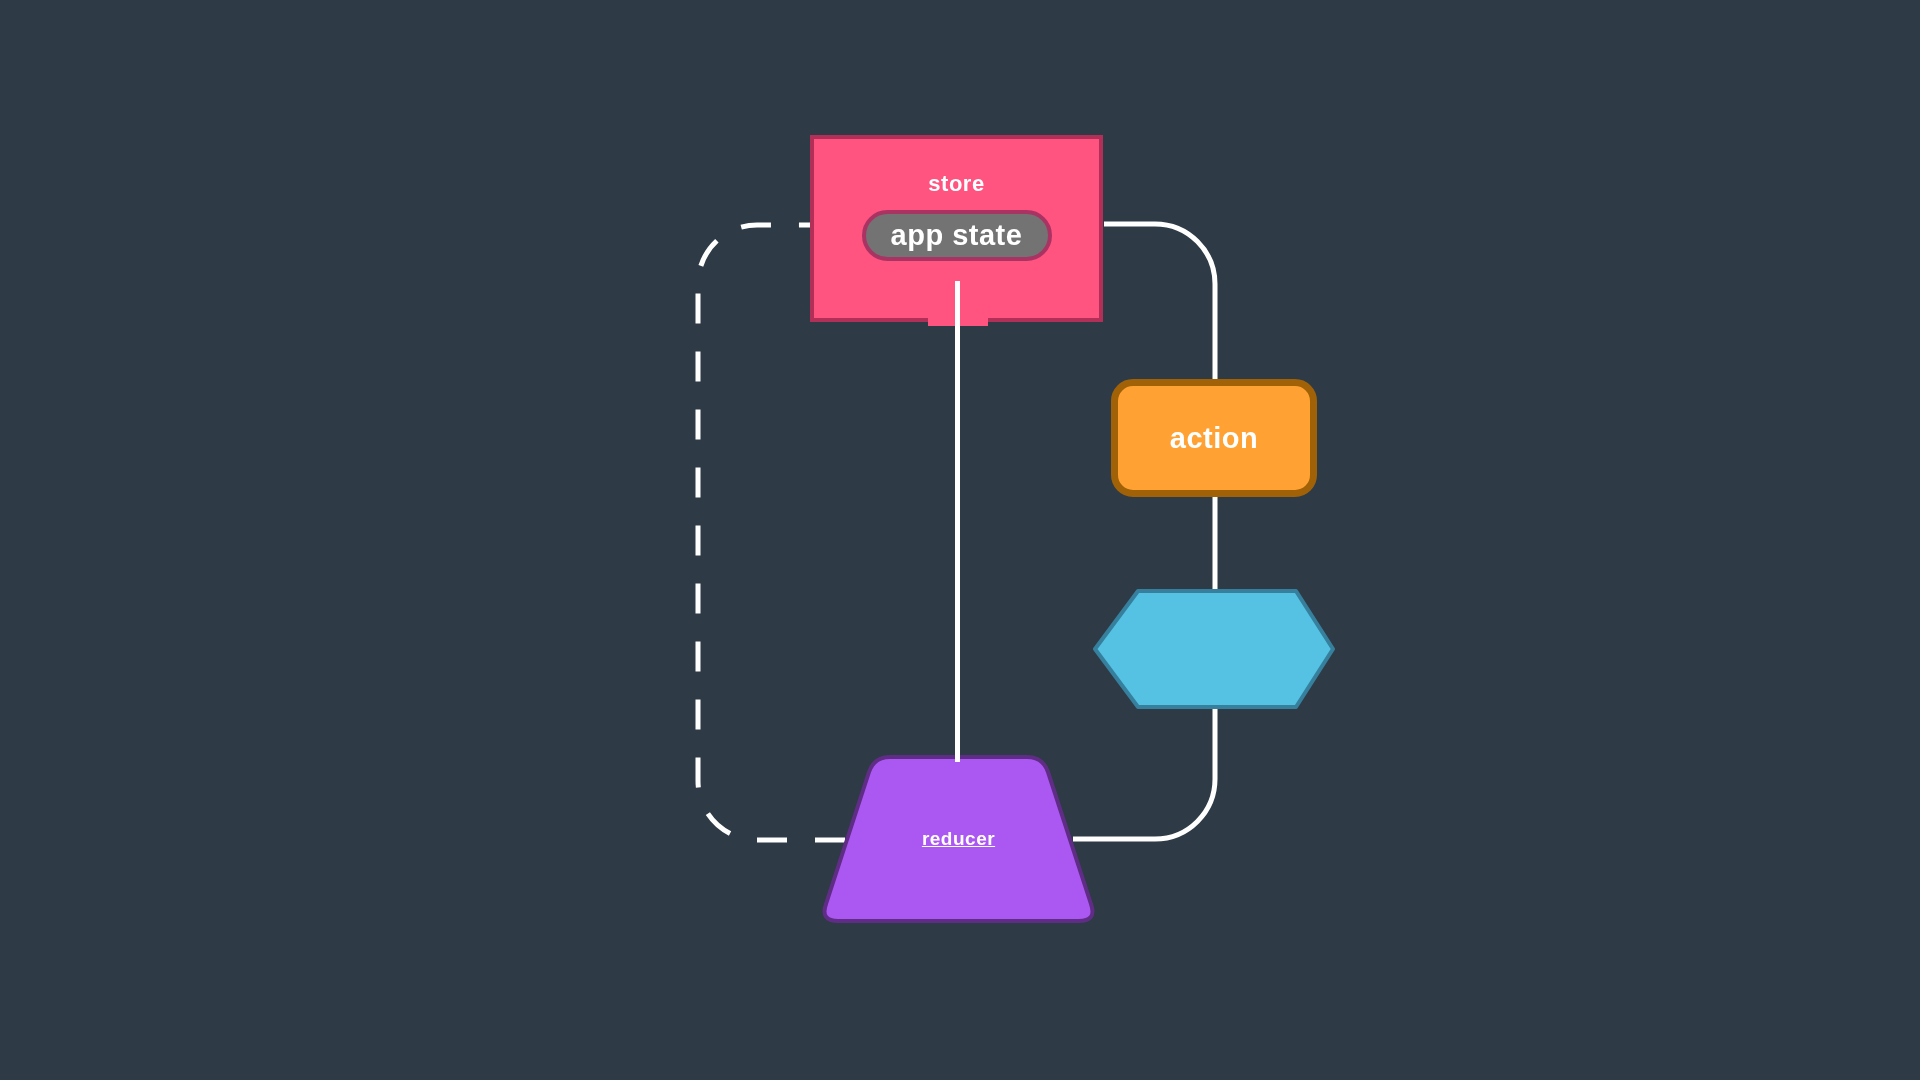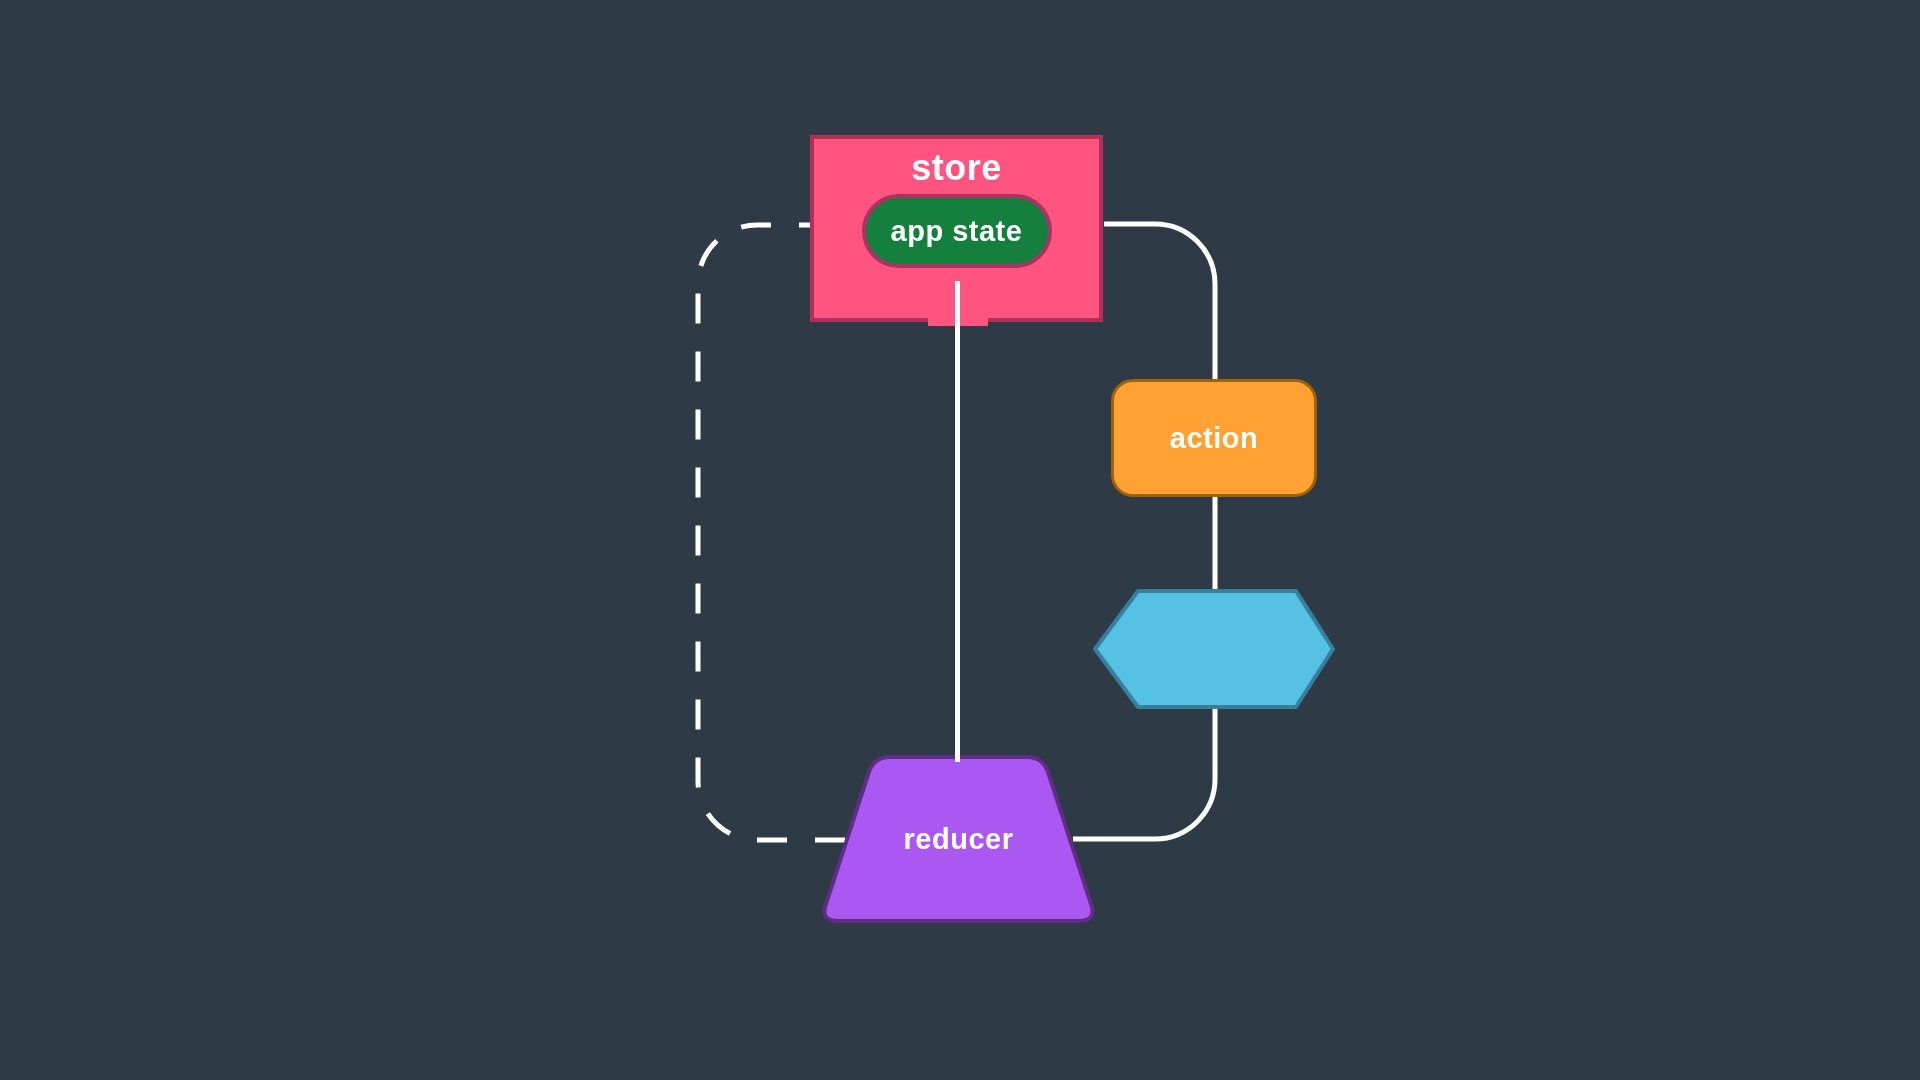--- a/index.html
+++ b/index.html
@@ -34,29 +34,29 @@
     width: 293px; height: 187px;
     box-sizing: border-box;
     background: #FF5480;
     border: 4px solid #B23057;
     z-index: 3;
     display: flex;
     flex-direction: column;
     align-items: center;
   }
   .store-title {
-    margin-top: 12px;
-    font-size: 36px;
+    margin-top: 28px;
+    font-size: 22px;
     line-height: 34px;
   }
   .app-state-pill {
     margin-top: 9px;
-    width: 190px; height: 74px;
+    width: 190px; height: 51px;
     box-sizing: border-box;
-    background: #15803d;
+    background: #737373;
     border: 4px solid #A93363;
     border-radius: 999px;
     display: flex;
     align-items: center;
     justify-content: center;
     font-size: 29px;
   }
   
   .store-notch-tab {
     position: absolute;
@@ -73,21 +73,21 @@
     background: #FFFFFF;
     z-index: 4;
   }
   
   .action-box {
     position: absolute;
     left: 1111px; top: 379px;
     width: 206px; height: 118px;
     box-sizing: border-box;
     background: #FFA233;
-    border: 3px solid #a16207;
+    border: 7px solid #a16207;
     border-radius: 22px;
     z-index: 2;
     display: flex;
     align-items: center;
     justify-content: center;
     font-size: 29px;
   }
   
   svg.shape-layer-mid { position: absolute; left: 0; top: 0; width: 1920px; height: 1080px; z-index: 2; }
   svg.shape-layer-top { position: absolute; left: 0; top: 0; width: 1920px; height: 1080px; z-index: 3; }
@@ -102,21 +102,22 @@
     font-size: 29px;
   }
   .reducer-label {
     position: absolute;
     left: 822px; top: 757px;
     width: 273px; height: 164px;
     z-index: 3;
     display: flex;
     align-items: center;
     justify-content: center;
-    font-size: 29px;
+    font-size: 19px;
+    text-decoration: underline;
   }
 </style>
 </head>
 <body>
 
 <div class="stage">
 
   <svg class="connector-layer" viewBox="0 0 1920 1080">
 
     <path d="M 1104 224 L 1155 224 A 60 60 0 0 1 1215 284 L 1215 779 A 60 60 0 0 1 1155 839 L 1073 839" fill="none" stroke="#FFFFFF" stroke-width="5"></path>

